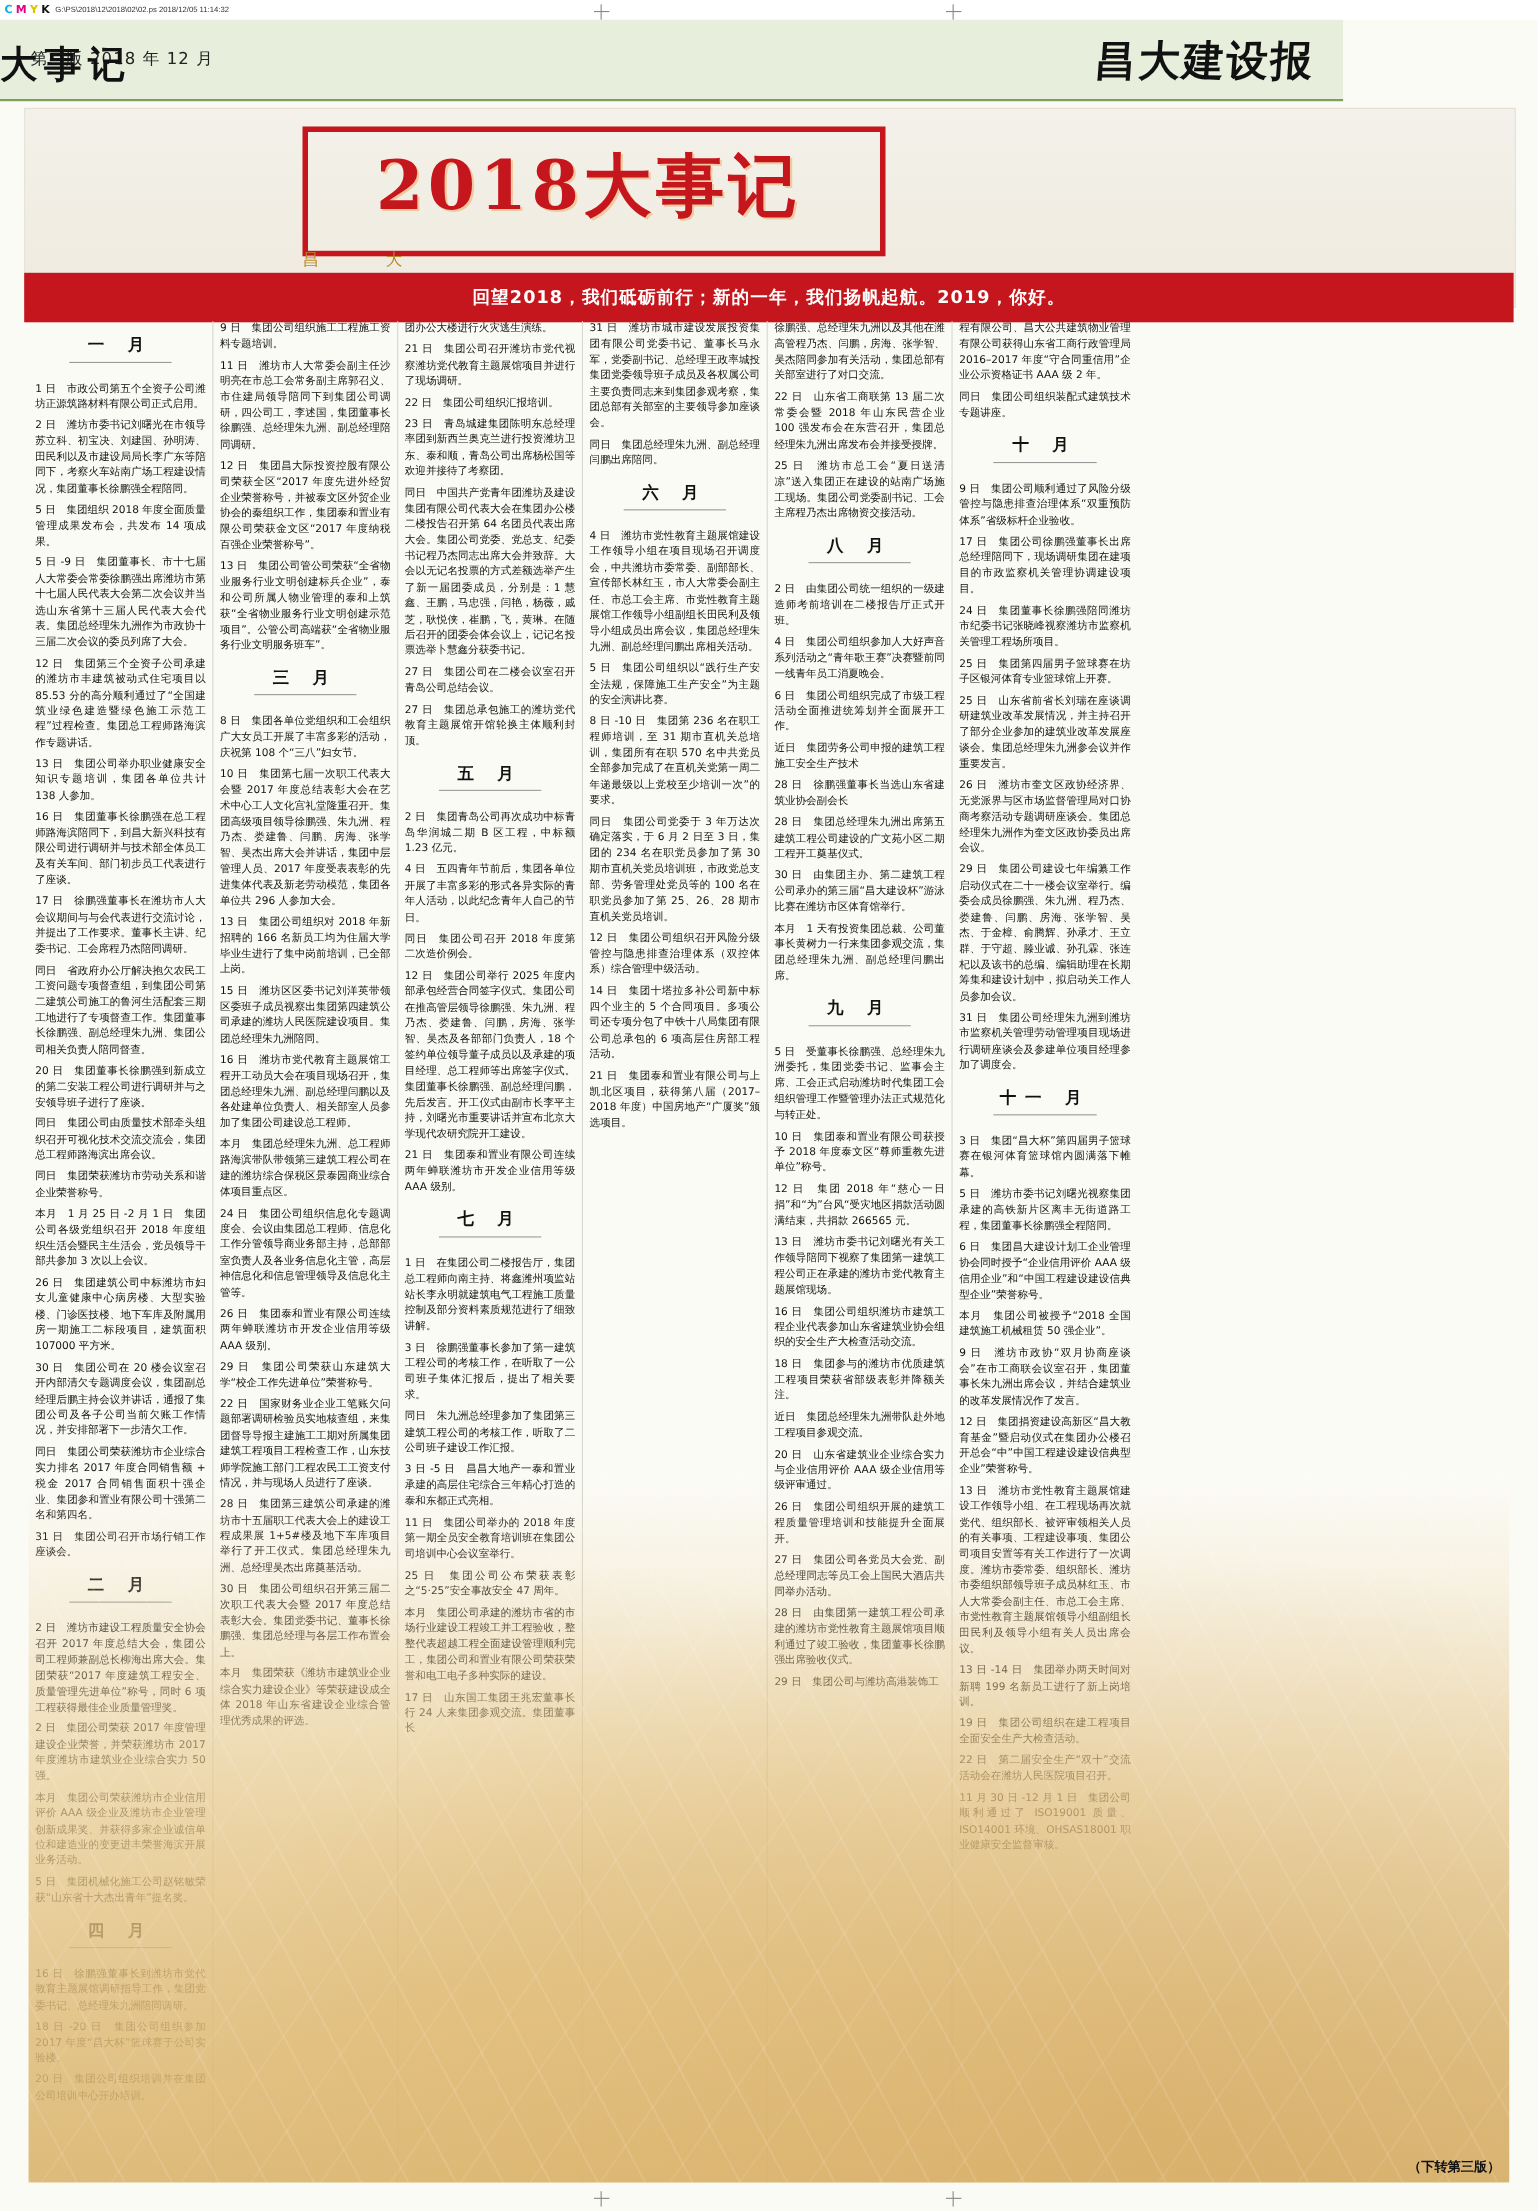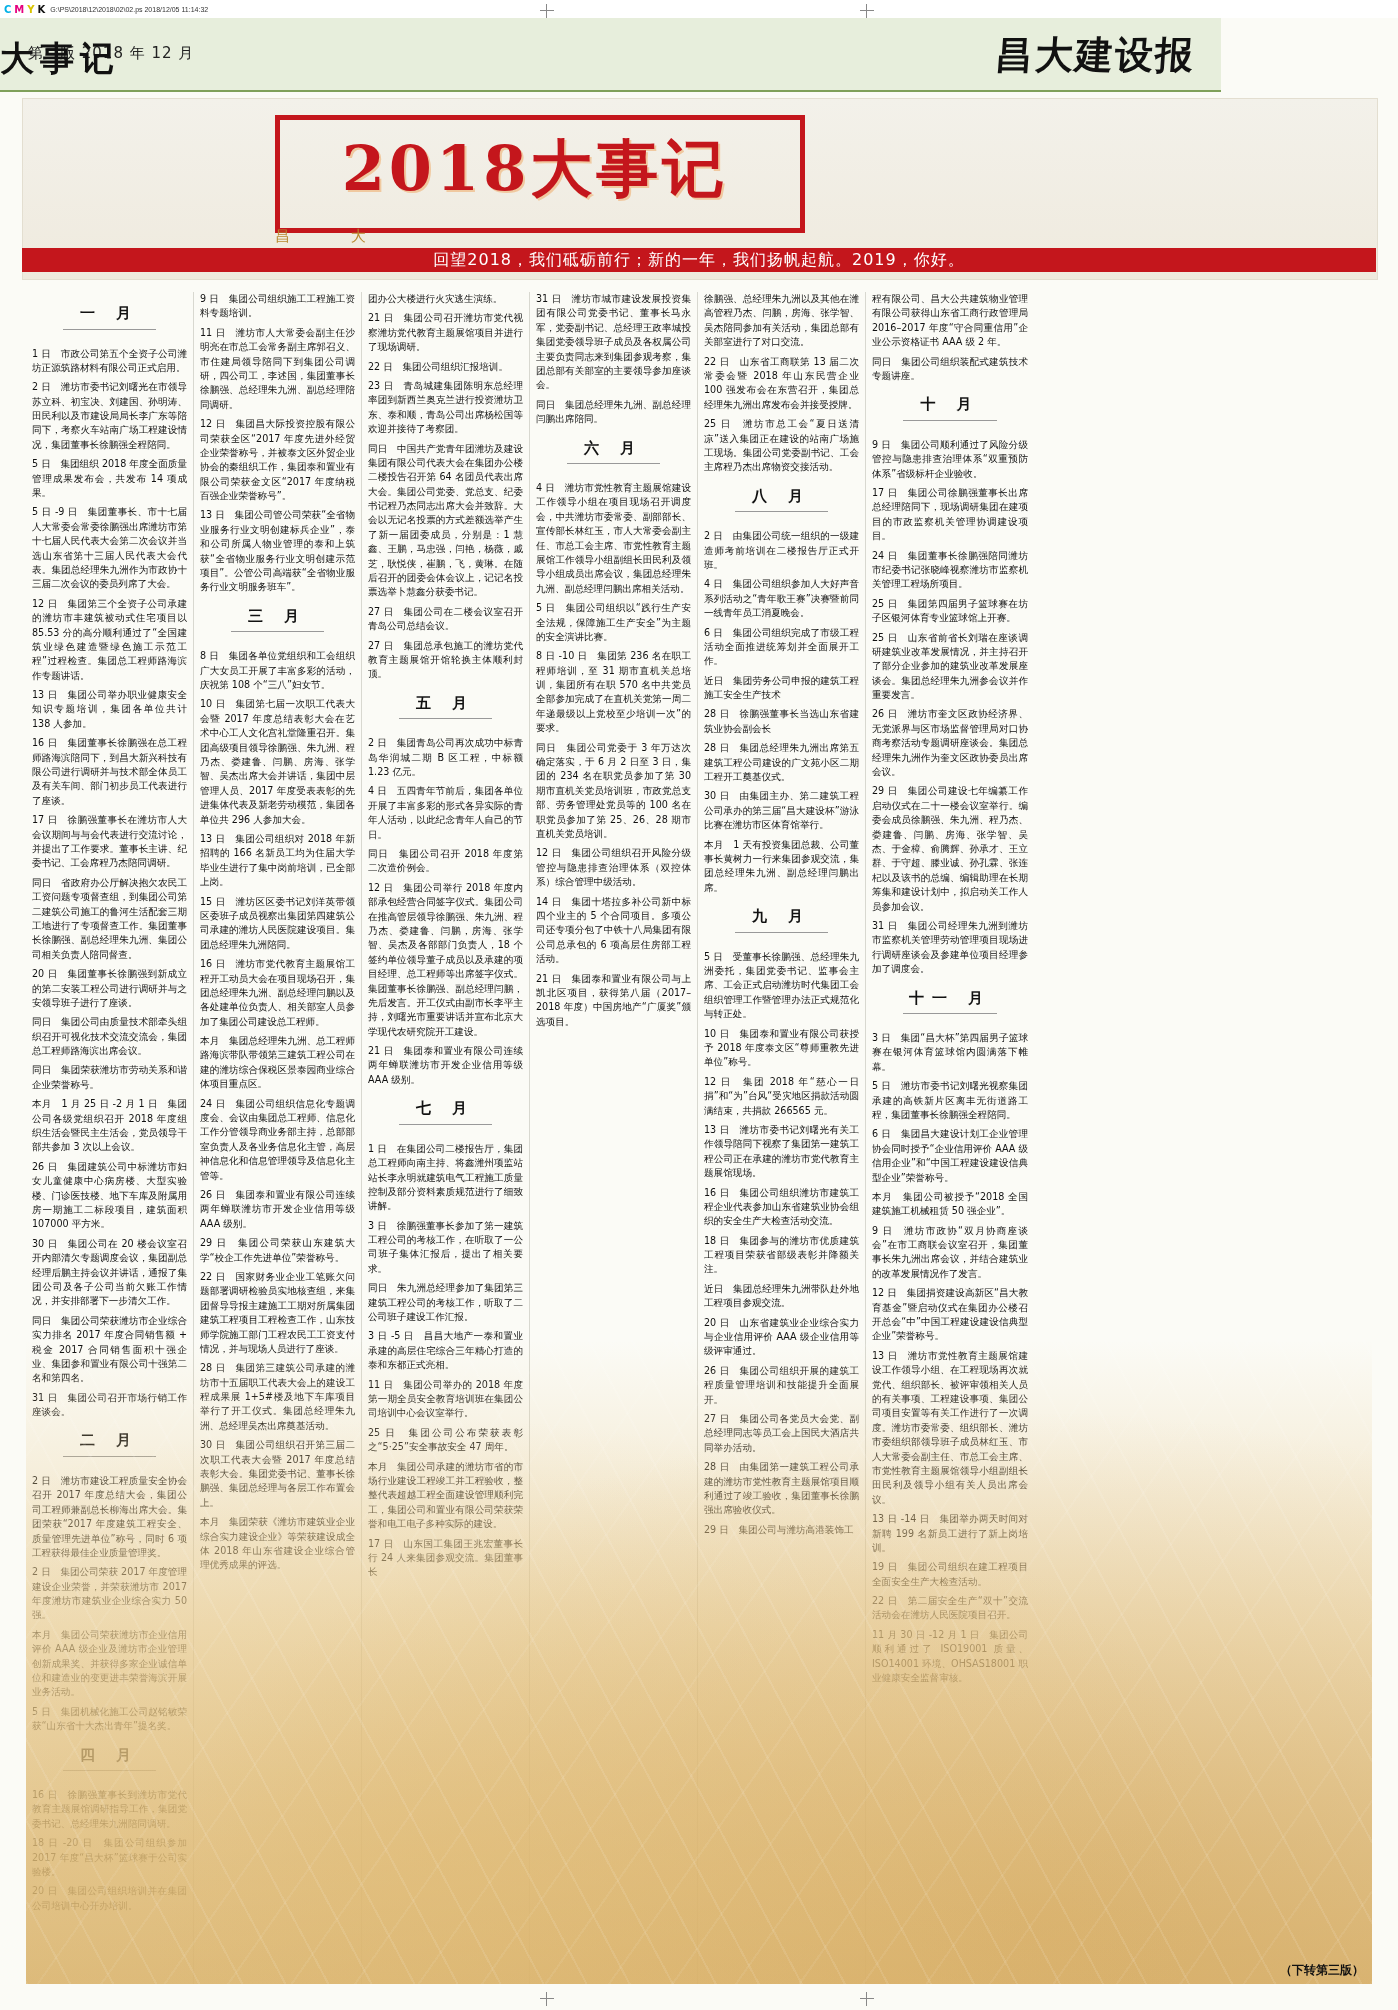--- a/index.html
+++ b/index.html
@@ -75,23 +75,23 @@
     font-size:62px;font-weight:bold;color:#c4161c;
     letter-spacing:4px;
     font-family:"DejaVu Serif","Liberation Serif",serif;
     text-shadow:2px 2px 0 #f0c9a0;
   }
   .banner-sub{
     position:absolute;left:252px;top:128px;width:520px;text-align:left;
     font-size:15px;color:#b8892f;letter-spacing:28px;
   }
   .redbar{
-    position:absolute;top:248px;left:22px;width:1354px;height:24px;
+    position:absolute;top:248px;left:22px;width:1354px;height:45px;
     background:#c4161c;
-    color:#fff;font-size:16px;font-weight:normal;
+    color:#fff;font-size:16px;font-weight:bold;
     display:flex;align-items:center;justify-content:center;
     letter-spacing:1px;
   }
   
   .cols{
     position:absolute;top:292px;left:26px;width:1346px;height:1692px;
     display:flex;gap:0;
   }
   .col{
     width:168px;
@@ -224,21 +224,21 @@
         <div class="entry">21 日　集团公司召开潍坊市党代视察潍坊党代教育主题展馆项目并进行了现场调研。</div>
         <div class="entry">22 日　集团公司组织汇报培训。</div>
         <div class="entry">23 日　青岛城建集团陈明东总经理率团到新西兰奥克兰进行投资潍坊卫东、泰和顺，青岛公司出席杨松国等欢迎并接待了考察团。</div>
         <div class="entry">同日　中国共产党青年团潍坊及建设集团有限公司代表大会在集团办公楼二楼投告召开第 64 名团员代表出席大会。集团公司党委、党总支、纪委书记程乃杰同志出席大会并致辞。大会以无记名投票的方式差额选举产生了新一届团委成员，分别是：1 慧鑫、王鹏，马忠强，闫艳，杨薇，戚芝，耿悦侠，崔鹏，飞，黄琳。在随后召开的团委会体会议上，记记名投票选举卜慧鑫分获委书记。</div>
         <div class="entry">27 日　集团公司在二楼会议室召开青岛公司总结会议。</div>
         <div class="entry">27 日　集团总承包施工的潍坊党代教育主题展馆开馆轮换主体顺利封顶。</div>
         <div class="month">五  月</div>
         <div class="entry">2 日　集团青岛公司再次成功中标青岛华润城二期 B 区工程，中标额 1.23 亿元。</div>
         <div class="entry">4 日　五四青年节前后，集团各单位开展了丰富多彩的形式各异实际的青年人活动，以此纪念青年人自己的节日。</div>
         <div class="entry">同日　集团公司召开 2018 年度第二次造价例会。</div>
-        <div class="entry">12 日　集团公司举行 2018 年度内部承包经营合同签字仪式。集团公司在推高管层领导徐鹏强、朱九洲、程乃杰、娄建鲁、闫鹏，房海、张学智、吴杰及各部部门负责人，18 个签约单位领导董子成员以及承建的项目经理、总工程师等出席签字仪式。集团董事长徐鹏强、副总经理闫鹏，先后发言。开工仪式由副市长李平主持，刘曙光市重要讲话并宣布北京大学现代农研究院开工建设。</div>
+        <div class="entry">12 日　集团公司举行 2025 年度内部承包经营合同签字仪式。集团公司在推高管层领导徐鹏强、朱九洲、程乃杰、娄建鲁、闫鹏，房海、张学智、吴杰及各部部门负责人，18 个签约单位领导董子成员以及承建的项目经理、总工程师等出席签字仪式。集团董事长徐鹏强、副总经理闫鹏，先后发言。开工仪式由副市长李平主持，刘曙光市重要讲话并宣布北京大学现代农研究院开工建设。</div>
         <div class="entry">21 日　集团泰和置业有限公司连续两年蝉联潍坊市开发企业信用等级 AAA 级别。</div>
         <div class="month">七  月</div>
         <div class="entry">1 日　在集团公司二楼报告厅，集团总工程师向南主持、将鑫潍州项监站站长李永明就建筑电气工程施工质量控制及部分资料素质规范进行了细致讲解。</div>
         <div class="entry">3 日　徐鹏强董事长参加了第一建筑工程公司的考核工作，在听取了一公司班子集体汇报后，提出了相关要求。</div>
         <div class="entry">同日　朱九洲总经理参加了集团第三建筑工程公司的考核工作，听取了二公司班子建设工作汇报。</div>
         <div class="entry">3 日 -5 日　昌昌大地产一泰和置业承建的高层住宅综合三年精心打造的泰和东都正式亮相。</div>
         <div class="entry">11 日　集团公司举办的 2018 年度第一期全员安全教育培训班在集团公司培训中心会议室举行。</div>
         <div class="entry">25 日　集团公司公布荣获表彰之“5·25”安全事故安全 47 周年。</div>
         <div class="entry">本月　集团公司承建的潍坊市省的市场行业建设工程竣工并工程验收，整整代表超越工程全面建设管理顺利完工，集团公司和置业有限公司荣获荣誉和电工电子多种实际的建设。</div>
         <div class="entry">17 日　山东国工集团王兆宏董事长行 24 人来集团参观交流。集团董事长</div>

